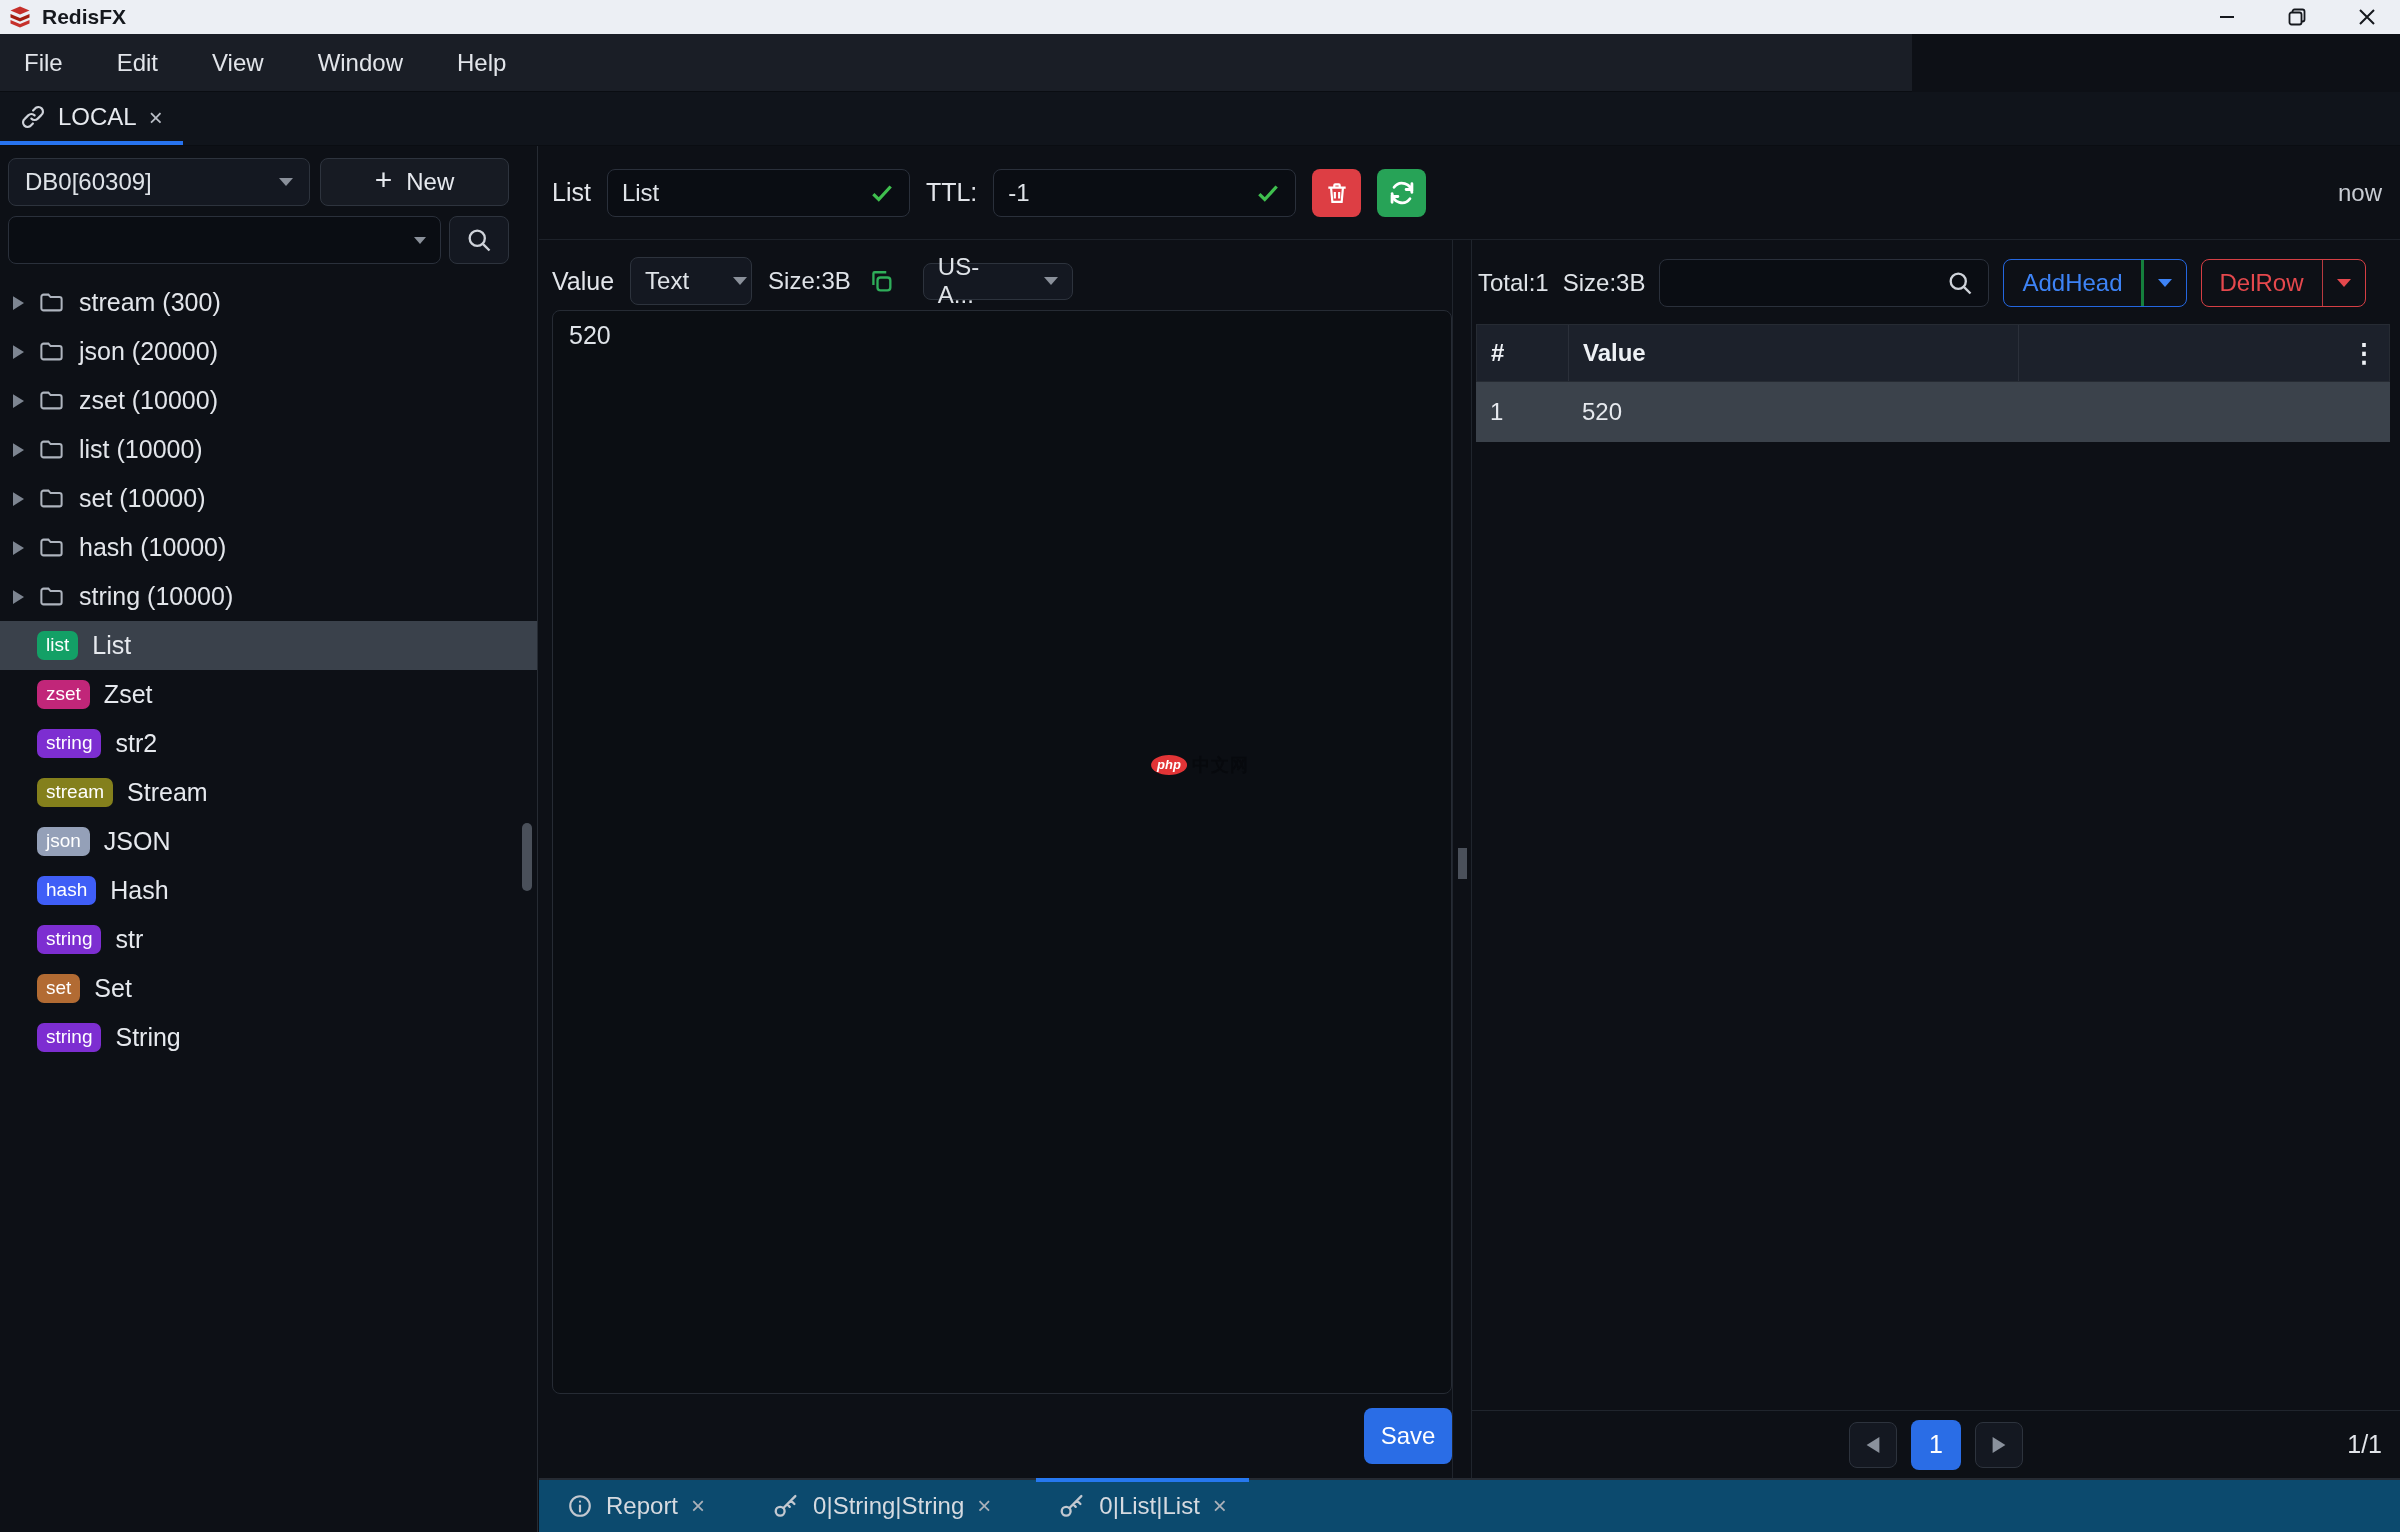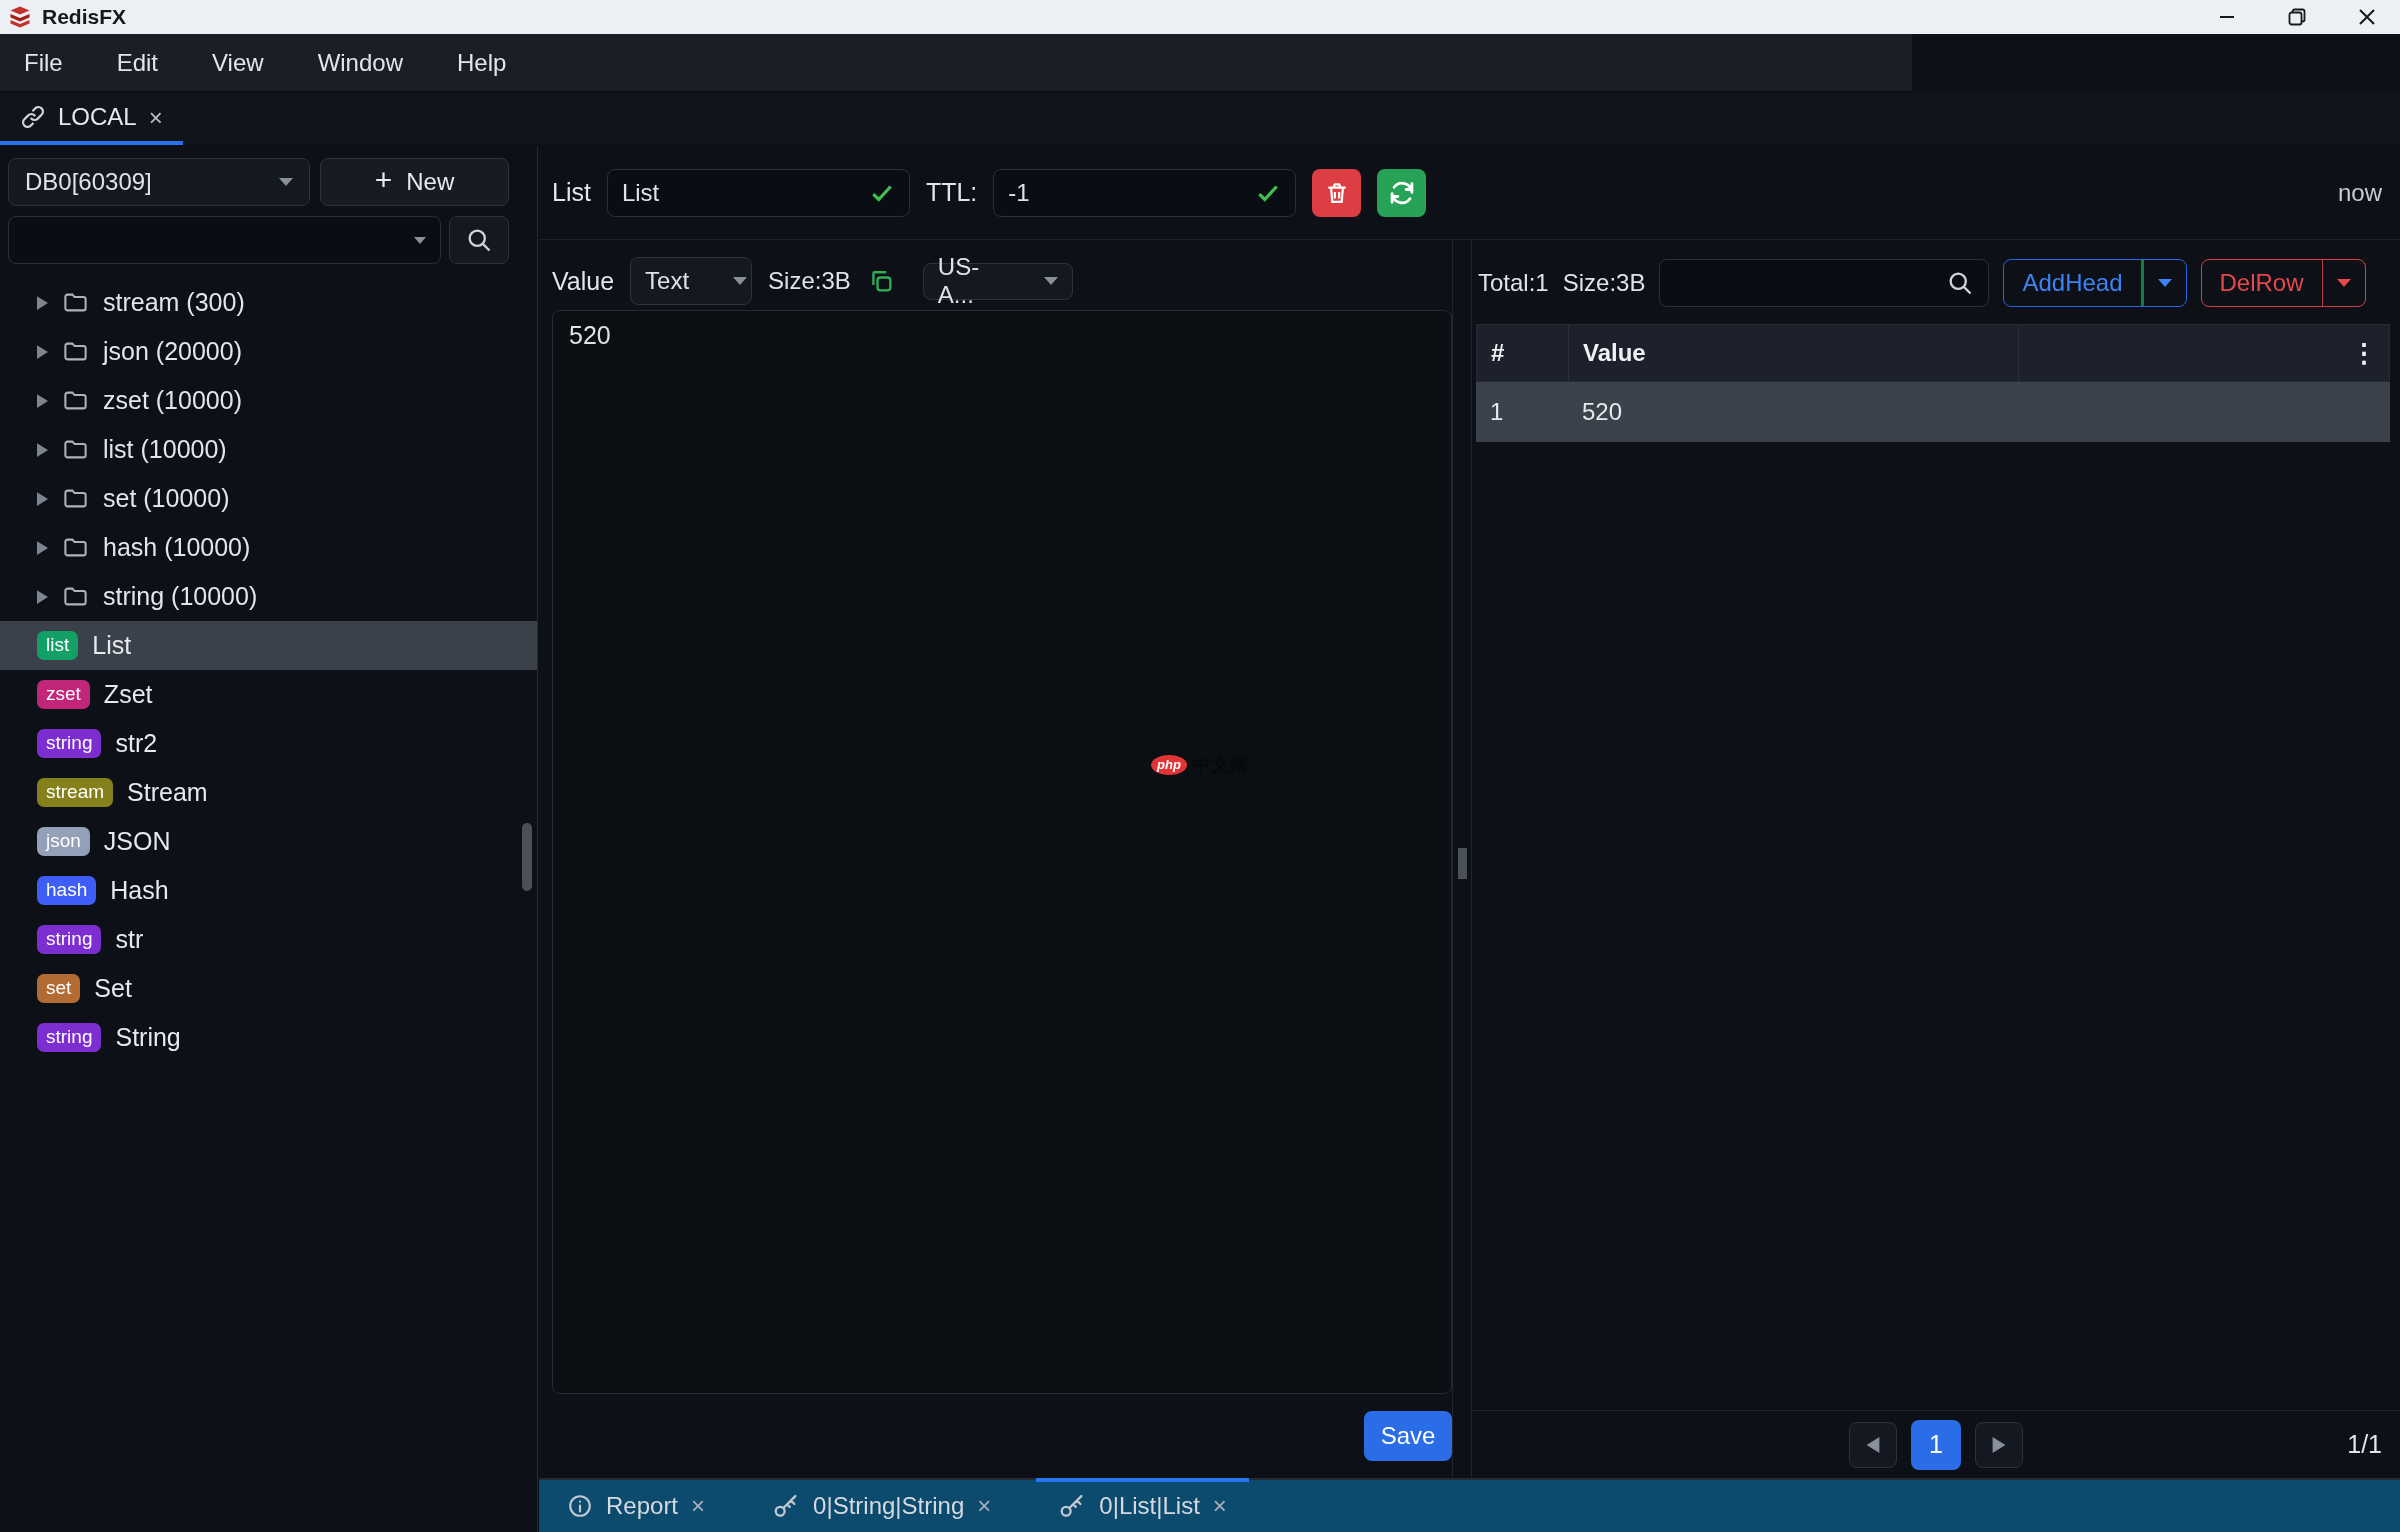--- a/index.html
+++ b/index.html
@@ -27,21 +27,21 @@
   .db-row { display:flex; gap:10px; padding:12px 28px 6px 8px; }
   .selectbox { background:#141821; border:1px solid #2d333d; border-radius:8px; height:48px; display:flex; align-items:center; justify-content:space-between; padding:0 16px; font-size:24px; color:#dfe3e8;gap:44px; }
   .db-select { width:302px; }
   .new-btn { flex:1; background:#171b23; border:1px solid #2e343e; border-radius:8px; display:flex; align-items:center; justify-content:center; gap:14px; font-size:24px; color:#e6e9ee; }
   .search-row { display:flex; gap:8px; padding:4px 28px 8px 8px; }
   .field { background:#0a0d13; border:1px solid #2a303b; border-radius:8px; height:48px; display:flex; align-items:center; padding:0 14px; }
   .field input { flex:1; background:transparent; border:none; outline:none; color:#dfe3e8; font-size:24px; font-family:inherit; min-width:0; }
   .sb-search { flex:1; }
   .search-btn { width:60px; height:48px; background:#141821; border:1px solid #2d333d; border-radius:8px; display:flex; align-items:center; justify-content:center; }
   .tree { padding-top:6px; }
-  .tree-folder { height:49px; display:flex; align-items:center; padding-left:13px; gap:14px; font-size:25px; color:#e2e5ea;margin-left:24px; }
+  .tree-folder { height:49px; display:flex; align-items:center; padding-left:13px; gap:14px; font-size:25px; color:#e2e5ea; }
   .tree-key { height:49px; display:flex; align-items:center; padding-left:37px; gap:14px; font-size:25px; color:#e6e9ee; }
   .tree-key.selected { background:#3a414b; }
   .badge { border-radius:7px; padding:4px 9px; font-size:19px; color:#fff; line-height:1.1; }
   .sb-scroll-thumb { position:absolute; right:5px; top:677px; width:10px; height:68px; background:#4a505a; border-radius:5px; }
 
   
   .main { position:absolute; left:539px; top:146px; right:0; bottom:0; display:flex; flex-direction:column; }
   .toolbar { height:94px; display:flex; align-items:center; gap:16px; padding-left:13px; border-bottom:1px solid #1d222a; flex:none; }
   .tb-label { font-size:25px; color:#e2e5ea; }
   .key-field, .ttl-field { width:303px; }
@@ -51,21 +51,21 @@
   .now-text { margin-left:auto; padding-right:18px; font-size:24px; color:#c8ccd3; }
 
   .content { flex:1; display:flex; min-height:0; }
   .editor { width:913px; flex:none; display:flex; flex-direction:column; padding-left:13px; }
   .value-row { height:70px; display:flex; align-items:center; gap:16px; padding-top:12px; flex:none; }
   .mini-select { height:48px; width:122px; padding:0 14px; }
   .enc-select { height:37px; width:150px; padding:0 14px; }
   .size-text { font-size:24px; color:#dfe3e8; }
   .textzone { flex:1; background:#0b0e13; border:1px solid #262b34; border-radius:8px; padding:10px 16px; font-size:25px; color:#dfe3e8; position:relative; }
   .save-row { height:84px; display:flex; align-items:center; justify-content:flex-end; flex:none; }
-  .save-btn { width:88px; height:50px; background:#2a6de6; border:none; border-radius:8px; color:#fff; font-size:24px; display:flex; align-items:center; justify-content:center; font-family:inherit; }
+  .save-btn { width:88px; height:56px; background:#2a6de6; border:none; border-radius:8px; color:#fff; font-size:24px; display:flex; align-items:center; justify-content:center; font-family:inherit; }
 
   .vsplit { width:20px; flex:none; border-left:1px solid #20252d; border-right:1px solid #20252d; position:relative; }
   .vs-thumb { position:absolute; left:5px; top:608px; width:9px; height:31px; background:#4a505a; }
 
   
   .rightpanel { flex:1; display:flex; flex-direction:column; min-width:0; }
   .rp-header { height:72px; display:flex; align-items:center; gap:14px; padding:14px 0 0 6px; flex:none; }
   .rp-stat { font-size:24px; color:#dfe3e8; }
   .rp-search { width:330px; }
   .split-btn { height:48px; border-radius:8px; display:flex; align-items:stretch; background:transparent; }

